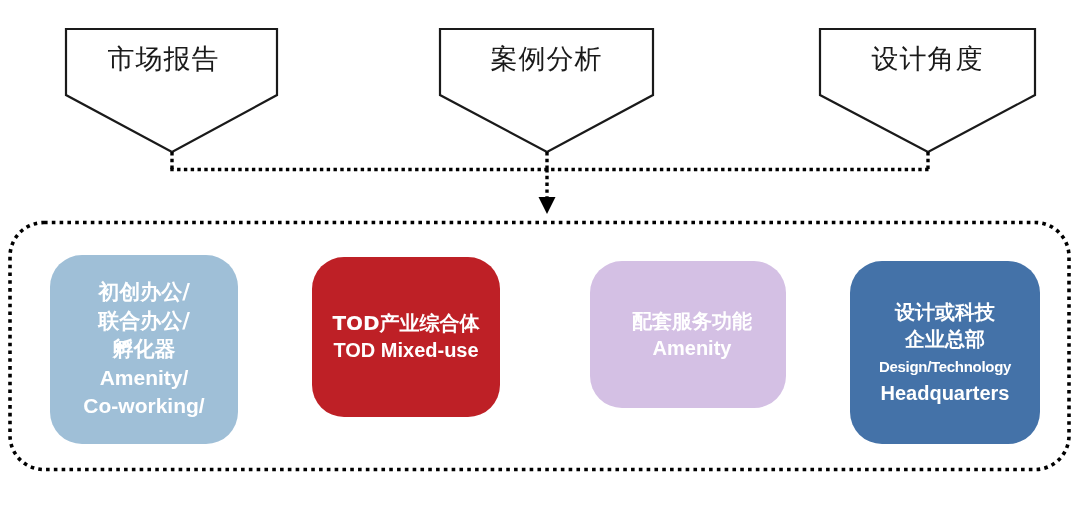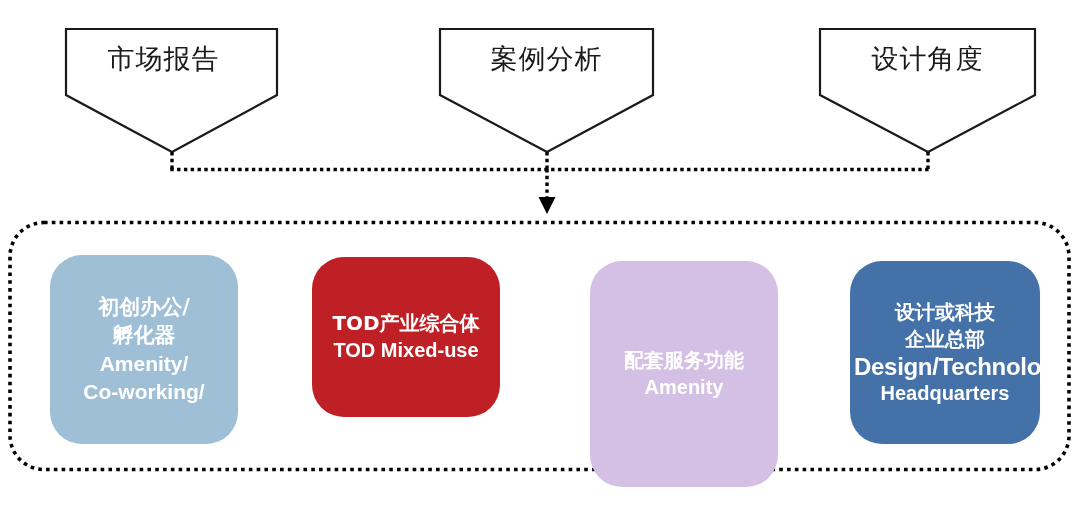--- a/index.html
+++ b/index.html
@@ -64,26 +64,26 @@
     font-family: "Liberation Sans", "DejaVu Sans", sans-serif;
     font-weight: bold;
   }
   
   #card-startup { left: 50px; top: 255px; width: 188px; height: 189px; background: #9FBFD7; }
   #card-startup .card-line { font-size: 21px; line-height: 28.5px; }
   
   #card-tod { left: 312px; top: 257px; width: 188px; height: 160px; background: #BE2026; }
   #card-tod .card-line { font-size: 20px; line-height: 27px; }
   
-  #card-amenity { left: 590px; top: 261px; width: 188px; height: 226px; background: #D4C0E4; }
+  #card-amenity { left: 590px; top: 261px; width: 188px; height: 147px; background: #D4C0E4; padding-left: 8px; }
   #card-amenity .card-line { font-size: 20px; line-height: 27px; }
   
   #card-hq { left: 850px; top: 261px; width: 190px; height: 183px; background: #4472A8; }
   #card-hq .card-line { font-size: 20px; line-height: 27px; }
-  #card-hq .shrink { font-size: 24px; letter-spacing: -0.3px; }
+  #card-hq .shrink { font-size: 15px; letter-spacing: -0.3px; }
 </style>
 </head>
 <body>
 
 <div id="stage">
 
   <svg id="flow-svg" viewBox="0 0 1080 506">
 
     <polygon points="66,29 277,29 277,95 172,152 66,95" fill="#ffffff" stroke="#1a1a1a" stroke-width="2.2" stroke-linejoin="miter"></polygon>
     <polygon points="440,29 653,29 653,95 547,152 440,95" fill="#ffffff" stroke="#1a1a1a" stroke-width="2.2" stroke-linejoin="miter"></polygon>
@@ -101,20 +101,21 @@
     <rect x="10" y="222.5" width="1059" height="247" rx="34" ry="34" fill="none" stroke="#000000" stroke-width="3.6" stroke-dasharray="3.6 4.2" stroke-linecap="butt"></rect>
   </svg>
 
   <div class="chevron-label" style="left:66px; top:44px; width:195px;">市场报告</div>
   <div class="chevron-label" style="left:440px; top:44px; width:213px;">案例分析</div>
   <div class="chevron-label" style="left:820px; top:44px; width:215px;">设计角度</div>
 
   <div class="card" id="card-startup">
     <div class="card-text">
       <span class="card-line card-cn">初创办公/</span>
+      <span class="card-line card-cn">联合办公/</span>
       <span class="card-line card-cn">孵化器</span>
       <span class="card-line card-en">Amenity/</span>
       <span class="card-line card-en">Co-working/</span>
     </div>
   </div>
 
   <div class="card" id="card-tod">
     <div class="card-text">
       <span class="card-line card-cn">TOD产业综合体</span>
       <span class="card-line card-en">TOD Mixed-use</span>

